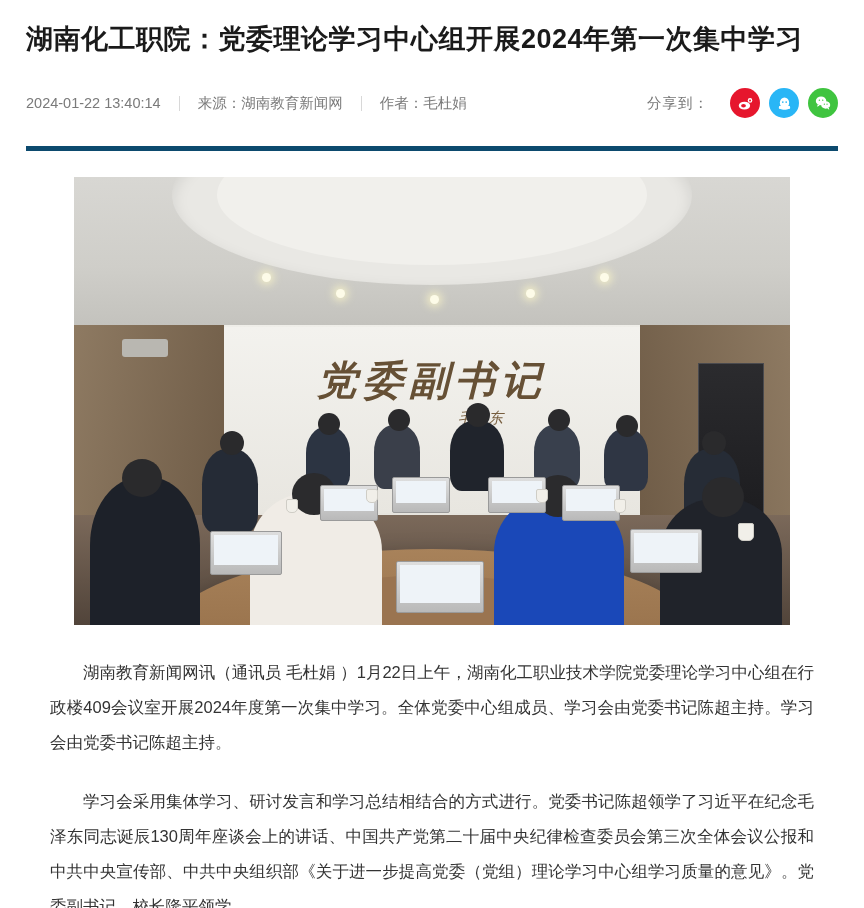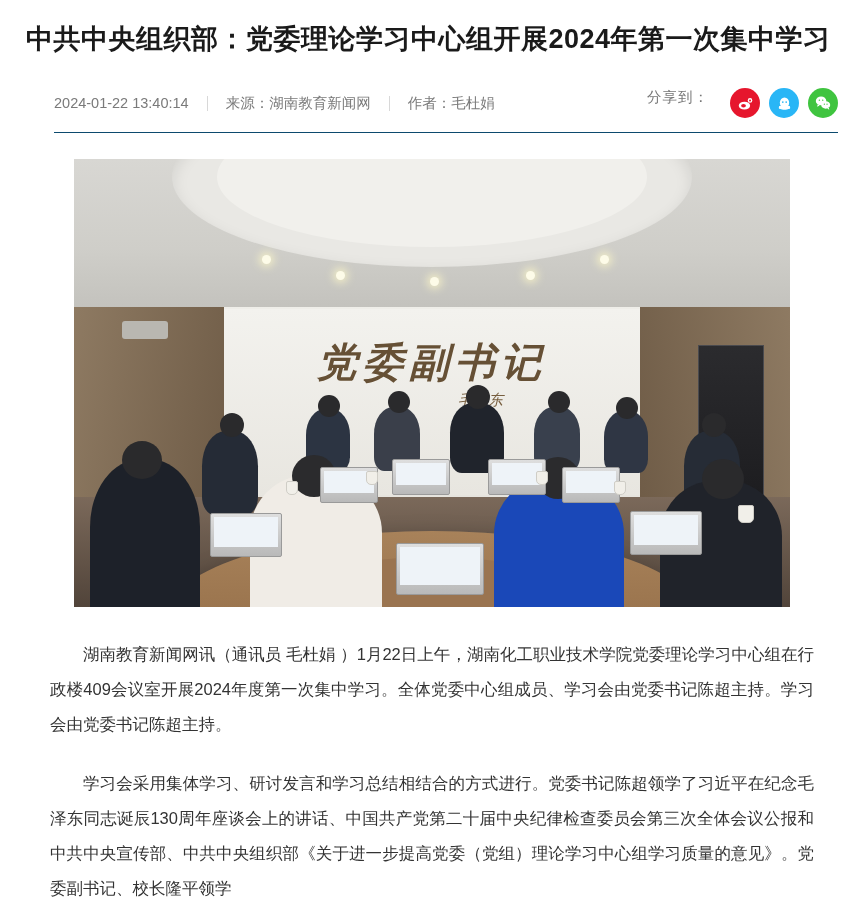--- a/index.html
+++ b/index.html
@@ -24,43 +24,42 @@
     font-weight: bold;
     color: #1a1a1a;
     letter-spacing: 0.5px;
     padding-top: 18px;
     margin: 0;
   }
   .meta-bar {
     display: flex;
     align-items: center;
     margin-top: 28px;
-    padding-bottom: 14px;
-    border-bottom: 1px solid #0c4a6e;
+    padding-bottom: 28px;
+    border-bottom: 5px solid #0c4a6e;
     font-size: 14.5px;
     color: #777777;
-    margin-left: 28px;
   }
   .meta-left {
     display: flex;
     align-items: center;
     flex: 1 1 auto;
     white-space: nowrap;
   }
   .meta-item { color: #7a7a7a; }
   .meta-sep {
     display: inline-block;
     width: 1px;
     height: 15px;
     background: #d8d8d8;
     margin: 0 18px;
   }
   .share-wrap {
     display: flex;
-    align-items: flex-start;
+    align-items: center;
     margin-left: auto;
     white-space: nowrap;
   }
   .share-label {
     color: #777777;
     font-size: 14.5px;
     margin-right: 12px;
     letter-spacing: 1px;
   }
   .share-icon {
@@ -207,21 +206,21 @@
     text-indent: 2em;
     font-family: "Liberation Sans", sans-serif;
   }
   .body-text.p2 { margin-top: 24px; }
 </style>
 </head>
 <body>
 
 <div class="page">
 
-  <h1 class="article-title">中共中央组织部：党委理论学习中心组开展2024年第一次集中学习</h1>
+  <h1 class="article-title">湖南化工职院：党委理论学习中心组开展2024年第一次集中学习</h1>
 
   <div class="meta-bar">
     <div class="meta-left">
       <span class="meta-item">2024-01-22 13:40:14</span>
       <span class="meta-sep"></span>
       <span class="meta-item">来源：湖南教育新闻网</span>
       <span class="meta-sep"></span>
       <span class="meta-item">作者：毛杜娟</span>
     </div>
     <div class="share-wrap">

